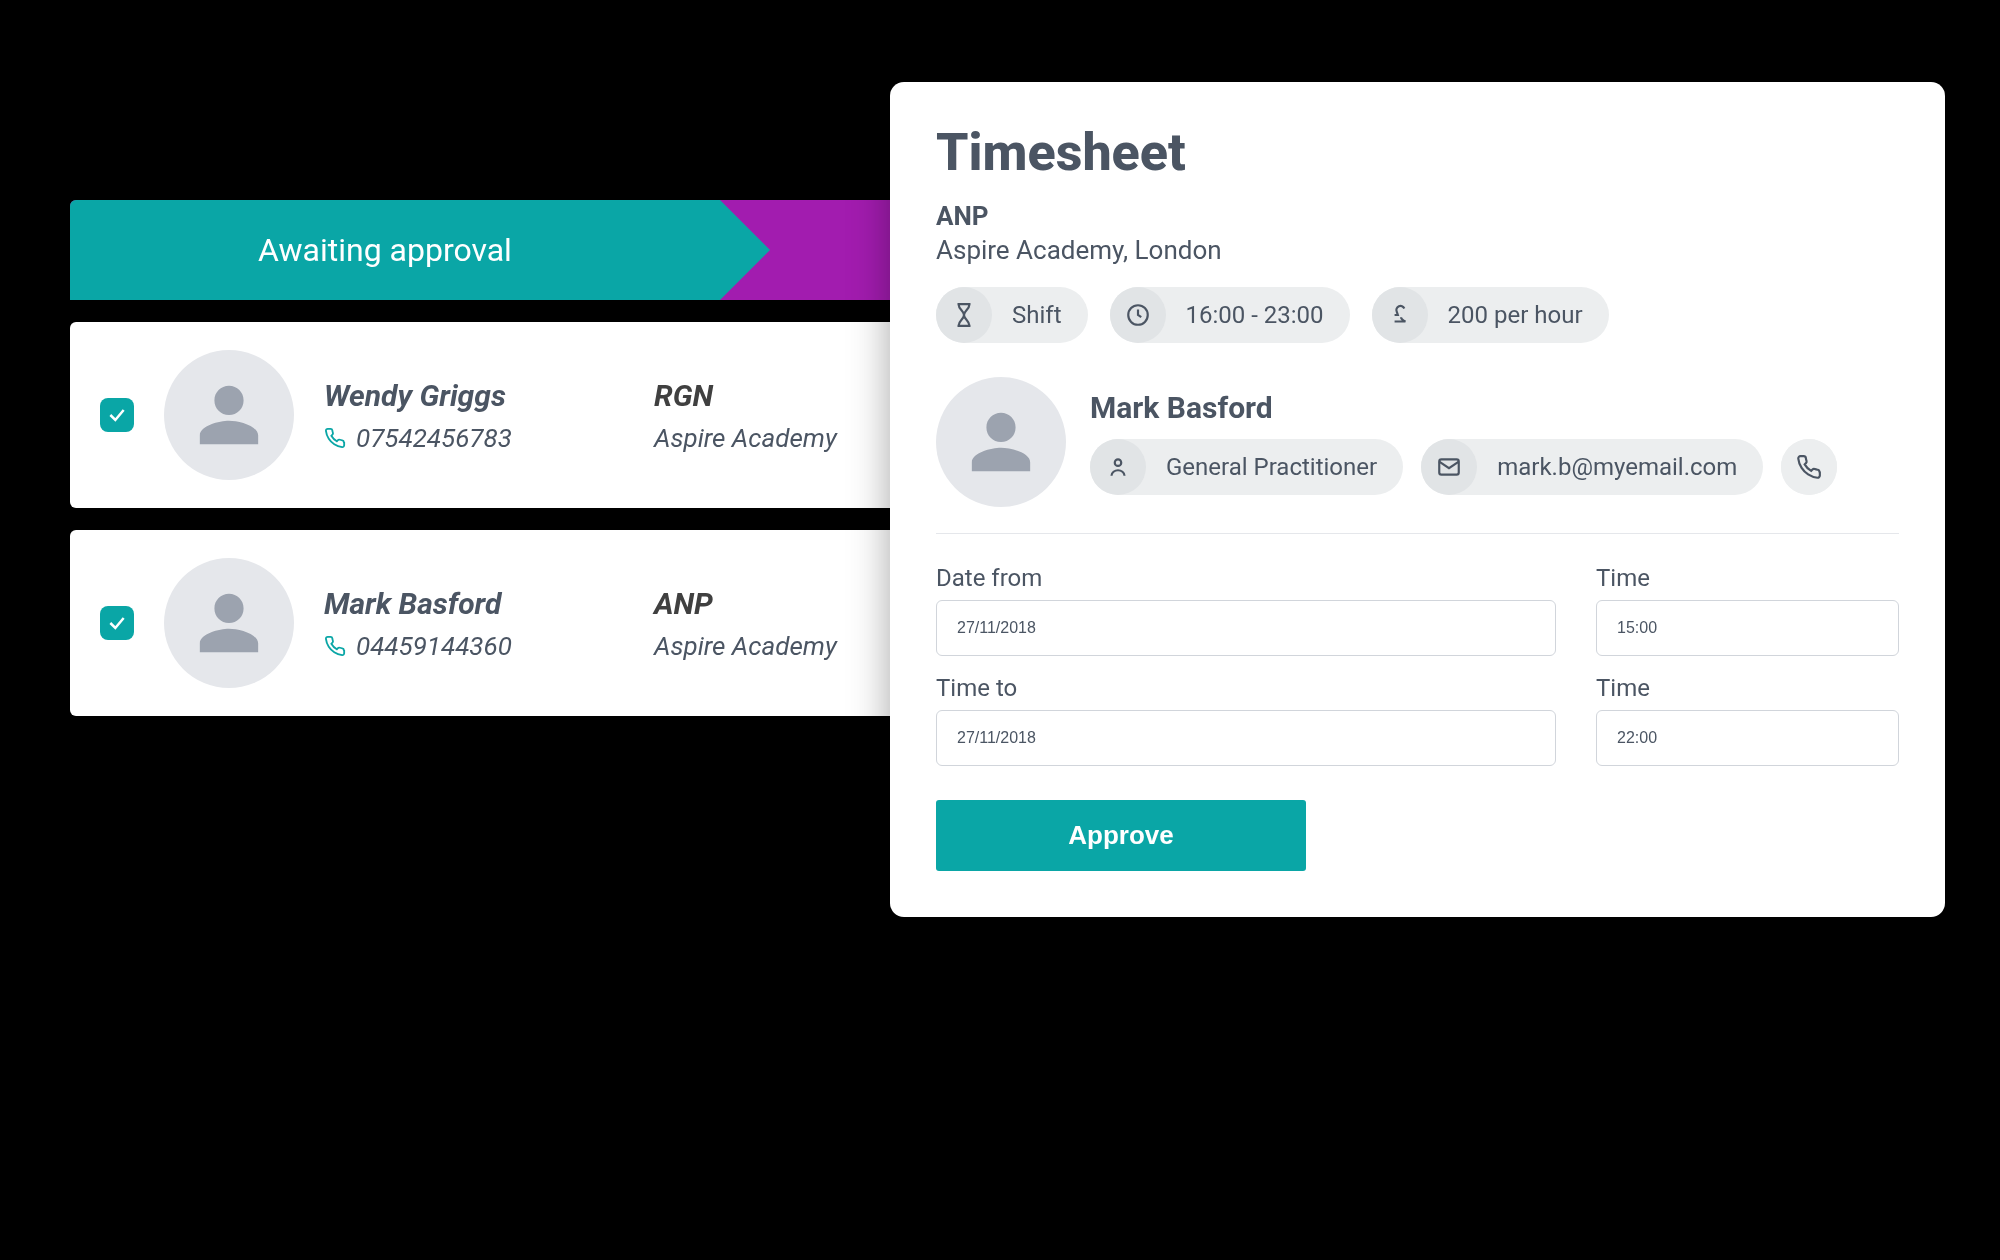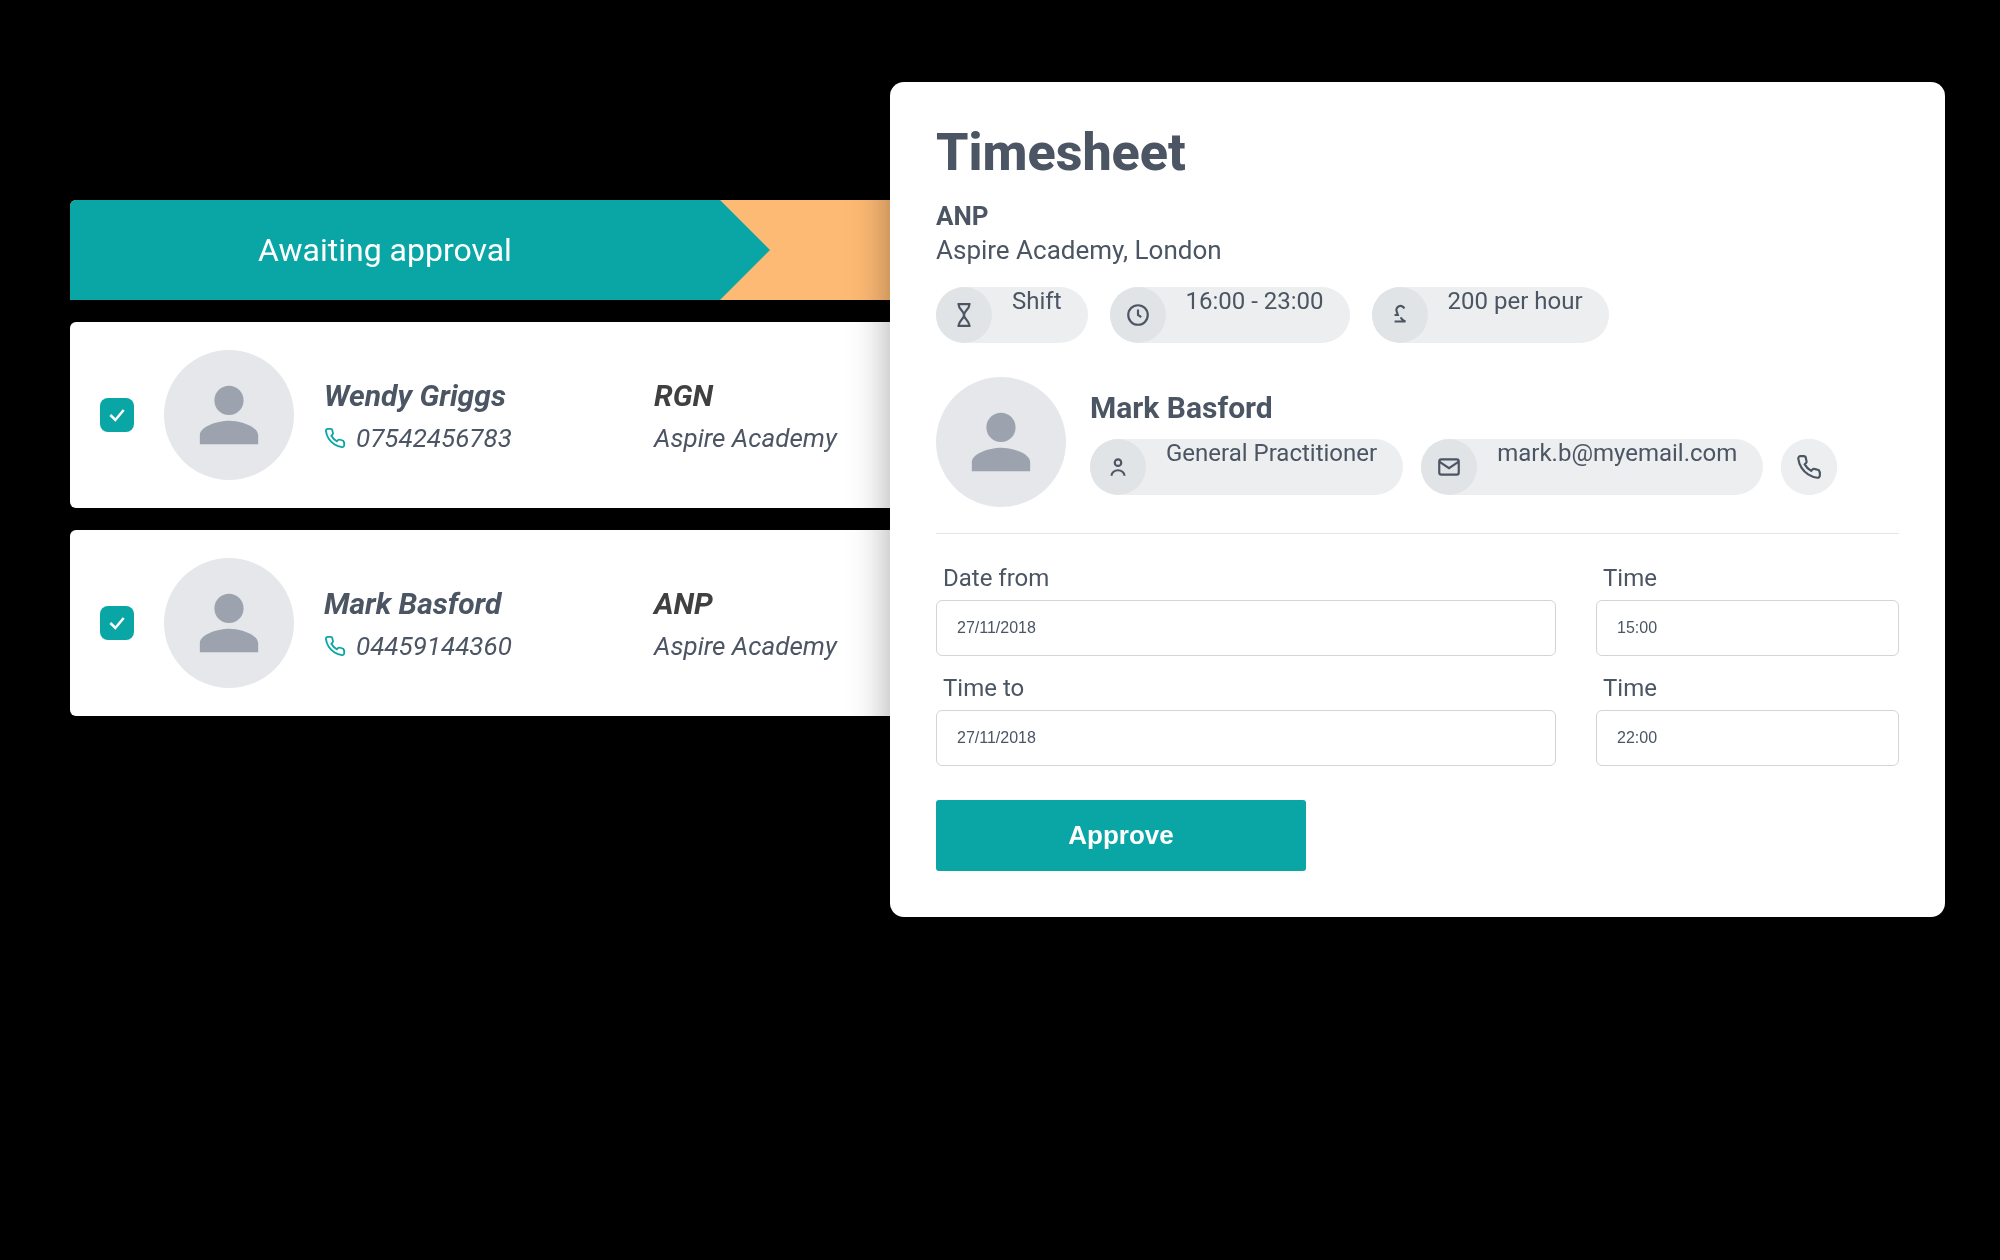--- a/index.html
+++ b/index.html
@@ -16,21 +16,21 @@
   .left-panel {
     position: absolute;
     left: 70px;
     top: 200px;
     width: 1050px;
   }
 
   .status-header {
     display: flex;
     height: 100px;
-    background: #fdba74;
+    background: #a21caf;
     border-radius: 6px 6px 0 0;
     overflow: hidden;
   }
   .status-tab {
     position: relative;
     display: flex;
     align-items: center;
     justify-content: center;
     height: 100%;
     font-size: 32px;
@@ -103,21 +103,21 @@
     font-size: 52px;
     font-weight: 800;
     color:#4b5563;
     margin-bottom: 18px;
   }
   .job-title { font-size:26px; font-weight:700; color:#4b5563; }
   .job-loc   { font-size:26px; color:#4b5563; margin-top:4px; }
 
   .pill-row { display:flex; gap:22px; margin-top:22px; }
   .pill {
-    display:flex; align-items:flex-start; gap:2px;
+    display:flex; align-items:center; gap:2px;
     background:#eceeef;
     border-radius: 36px;
     padding: 0;
     height:56px;
     font-size:24px;
     color:#4b5563;
   }
   .pill .icon-circle {
     width:56px; height:56px;
     background:#e1e4e6;
@@ -142,21 +142,21 @@
   .worker-name { font-size:30px; font-weight:700; color:#4b5563; }
   .worker-pills { display:flex; gap:18px; }
 
   .form-grid {
     display:grid;
     grid-template-columns: 620px 1fr;
     column-gap: 40px;
     row-gap: 18px;
     margin-top: 30px;
   }
-  .field-label { font-size:24px; color:#4b5563; margin-bottom:8px; display:block;margin-left:7px; }
+  .field-label { font-size:24px; color:#4b5563; margin-bottom:8px; display:block; }
   .field-input {
     width:100%;
     border:1px solid #d1d5db;
     border-radius:6px;
     padding: 18px 20px;
     font-size:16px;
     color:#4b5563;
     background:#fff;
   }
 

